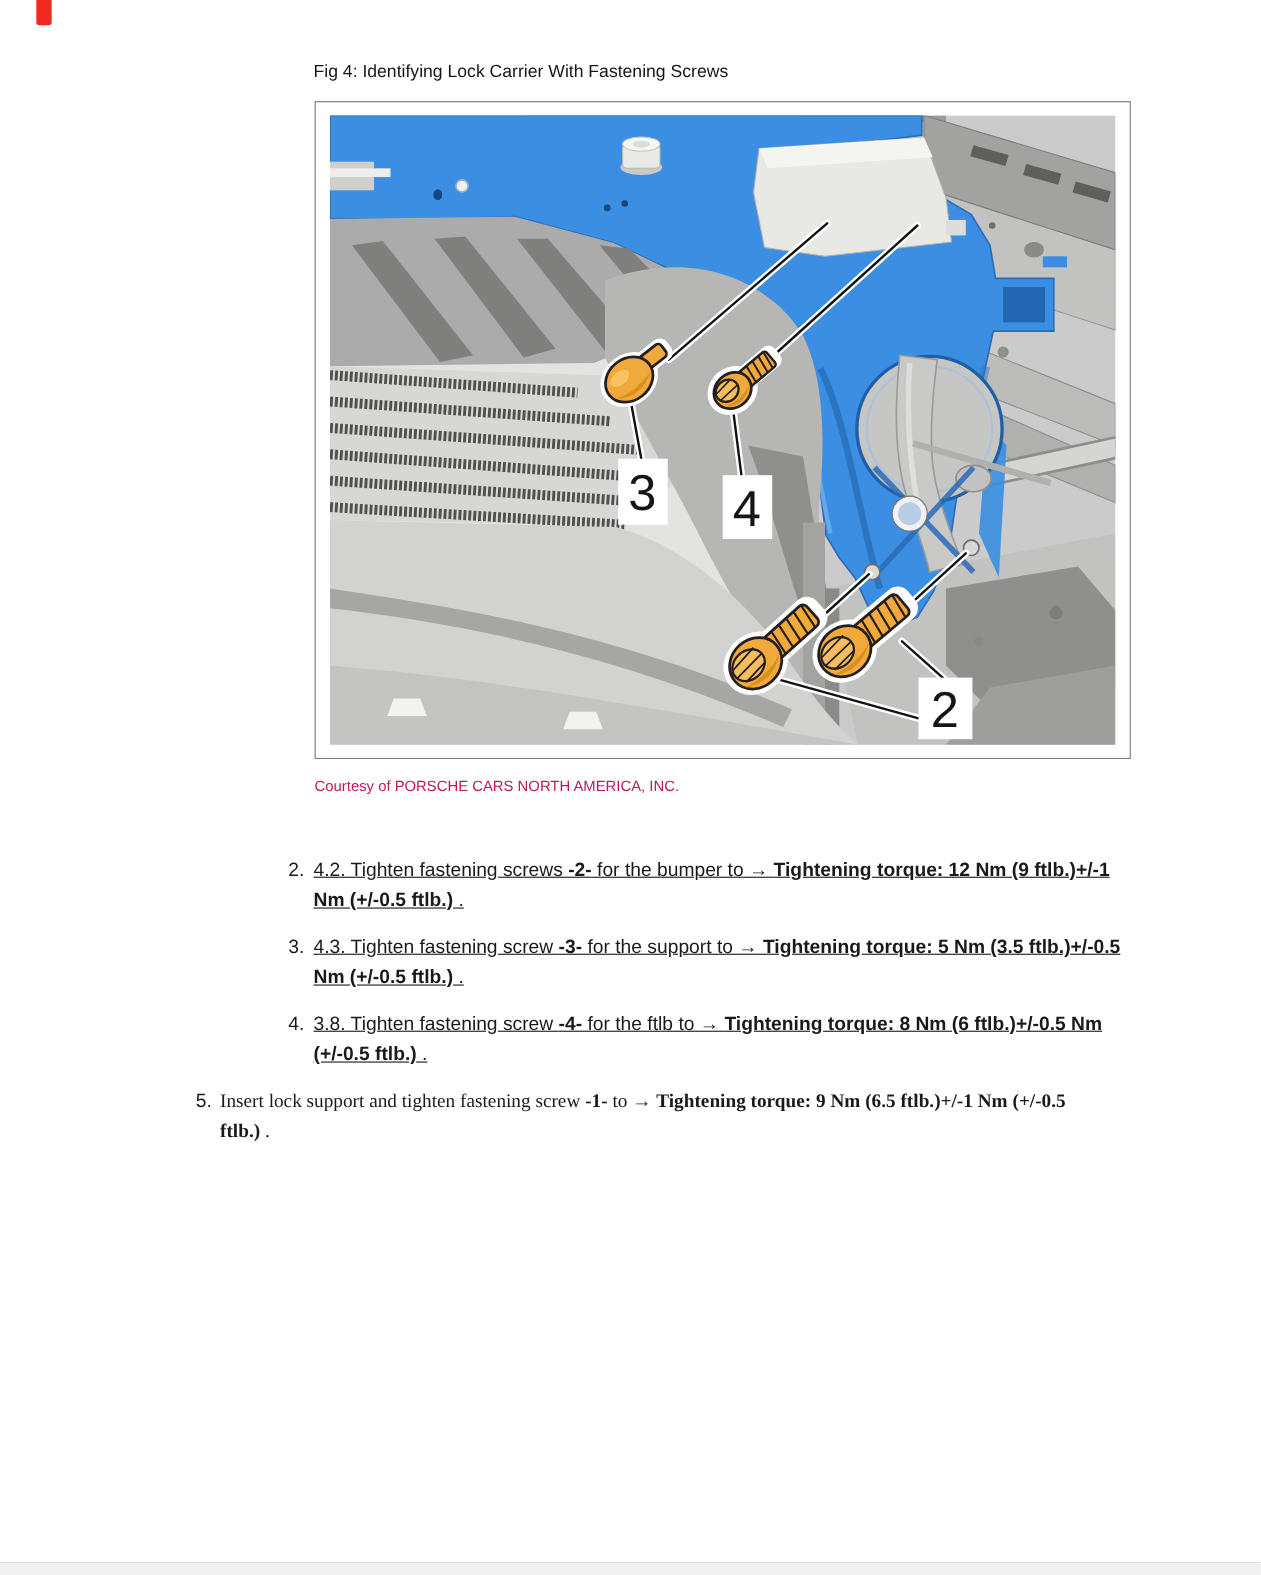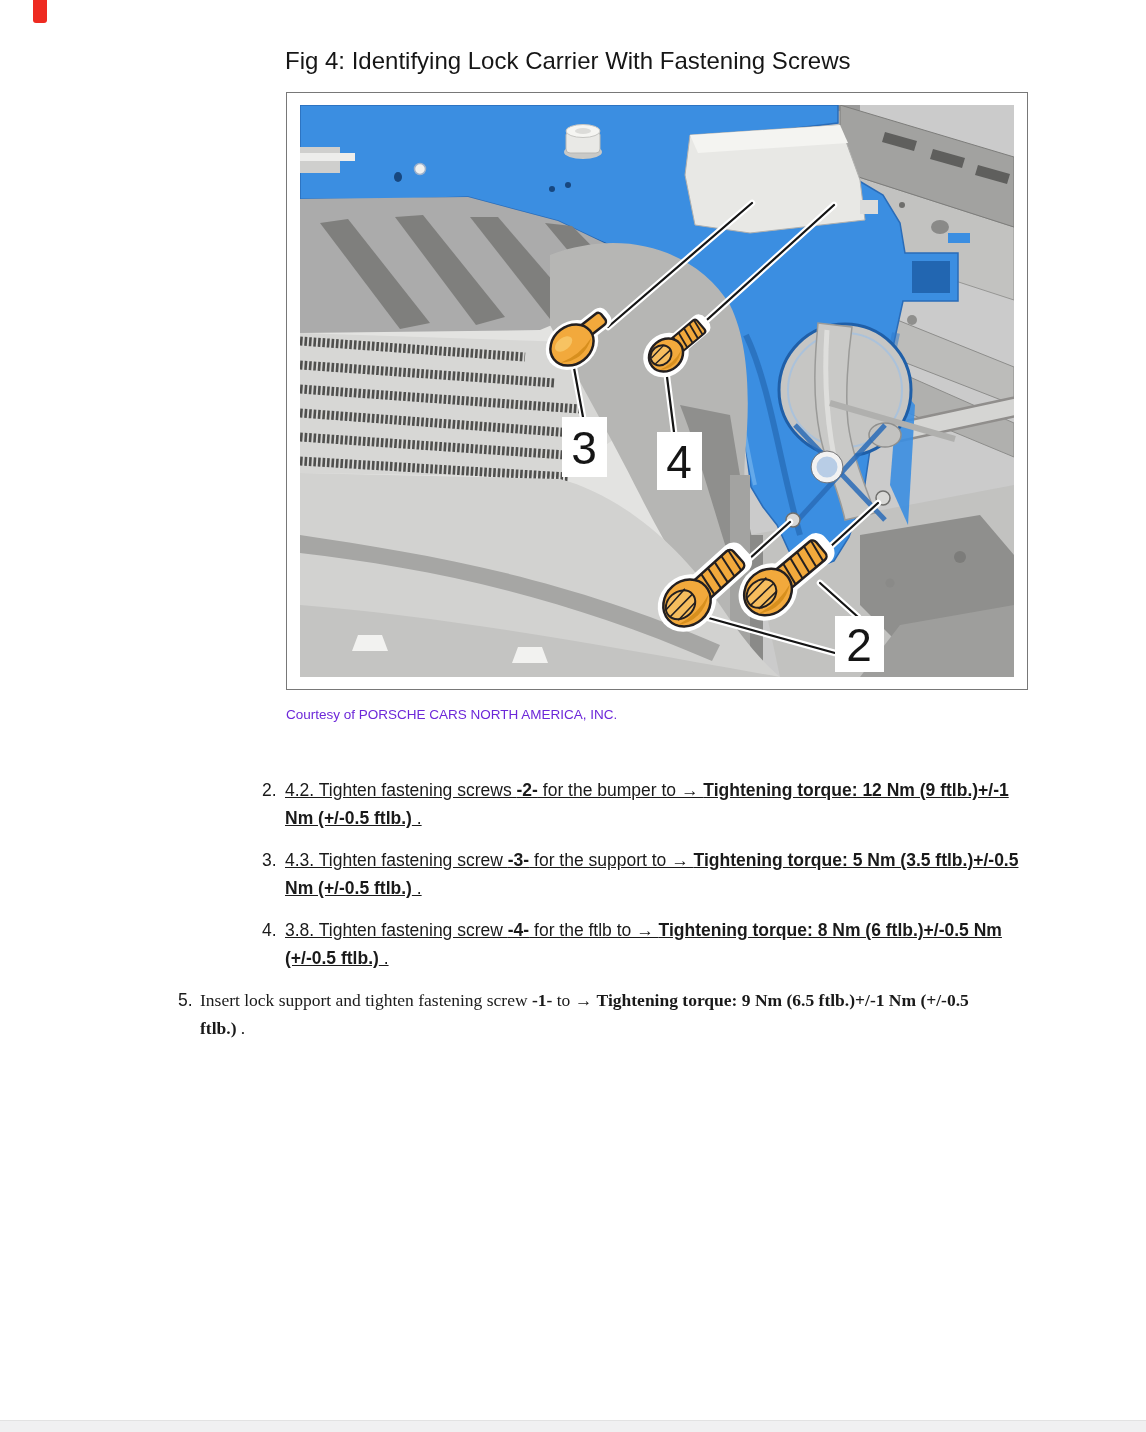--- a/index.html
+++ b/index.html
@@ -10,25 +10,25 @@
     --screw-outline:#231f20;
     --marker-red:#ee2a21;
   }
   html,body{margin:0;padding:0;}
   body{
     width:1146px;height:1432px;position:relative;background:#ffffff;
     font-family:"Liberation Sans",sans-serif;color:#1a1a1a;overflow:hidden;
   }
   .red-marker{position:absolute;left:33px;top:0;width:14px;height:23px;
     background:var(--marker-red);border-radius:0 0 3px 3px;}
-  .fig-title{position:absolute;left:285px;top:47px;font-size:24px;color:#161616;}
+  .fig-title{position:absolute;left:285px;top:57px;font-size:16px;color:#161616;}
   .fig-frame{position:absolute;left:286px;top:92px;width:742px;height:598px;
     background:#ffffff;border:1.5px solid #787878;box-sizing:border-box;}
   .fig-frame svg{position:absolute;left:13px;top:12px;}
-  .fig-caption{position:absolute;left:286px;top:707px;font-size:13.5px;color:#6d28d9;}
+  .fig-caption{position:absolute;left:286px;top:707px;font-size:13.5px;color:#be185d;}
   .inst-item{position:absolute;font-size:17.5px;line-height:28px;}
   .inst-item .num{position:absolute;left:0;top:0;}
   .inst-item .txt{display:block;}
   .i0{left:262px;top:776px;width:770px}
   .i1{left:262px;top:846px;width:770px}
   .i2{left:262px;top:916px;width:770px}
   .i0 .txt,.i1 .txt,.i2 .txt{margin-left:23px;width:747px;text-decoration:underline;}
   .i3{left:178px;top:986px;width:802px}
   .i3 .txt{margin-left:22px;width:778px;font-family:Liberation Serif, serif;}
   .b{font-weight:700;}

